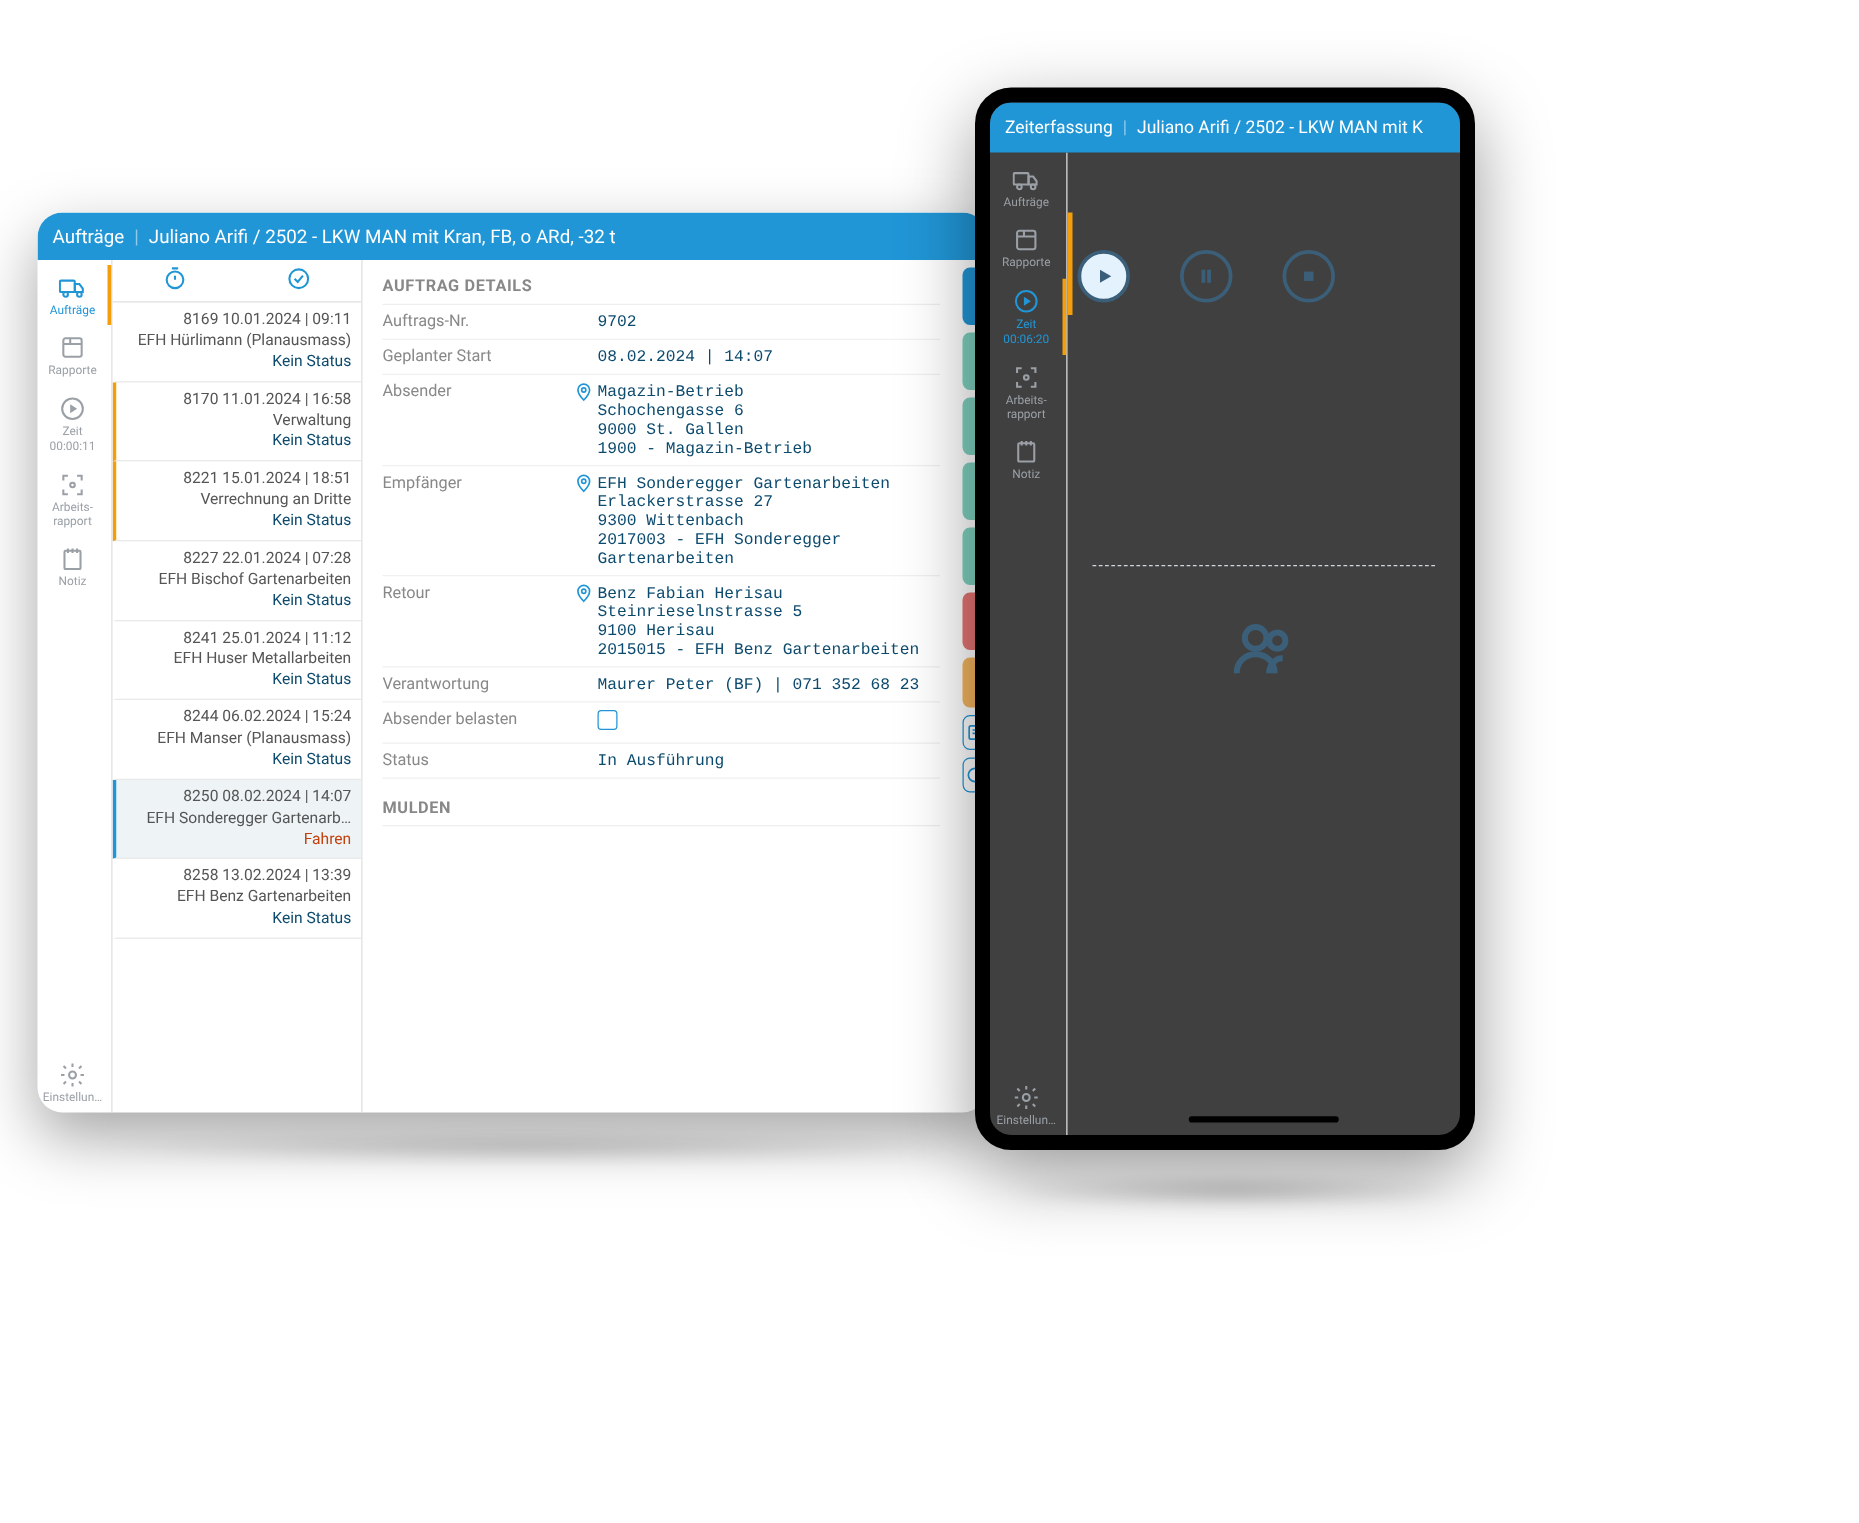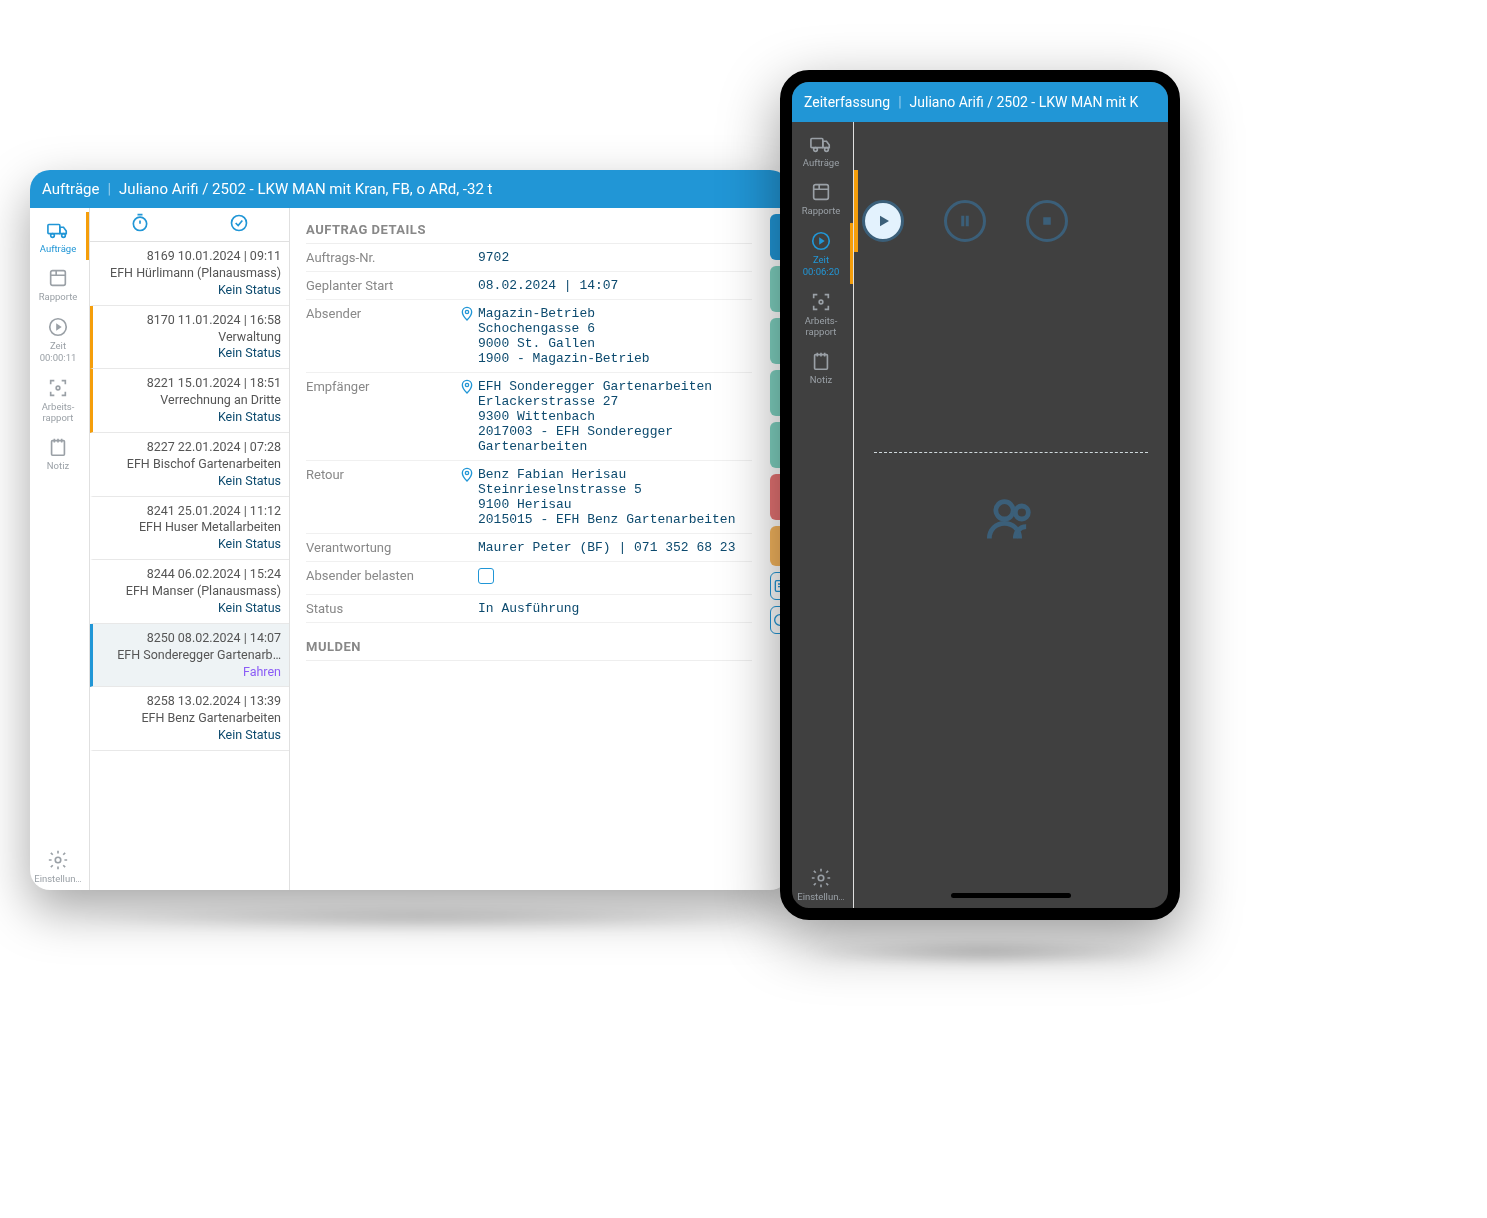--- a/index.html
+++ b/index.html
@@ -113,21 +113,21 @@
     color: #555;
     cursor: pointer;
     border-left:3px solid transparent;
     line-height:1.35;
     text-align:right;
   }
   .order.sel { background:#eef3f5; border-left-color:#2196d6; }
   .order .l1 { color:#555; }
   .order .l2 { color:#555; }
   .order .l3 { color:#0c4a6e; }
-  .order.sel .l3 { color:#8b5cf6; }
+  .order.sel .l3 { color:#c2410c; }
   .details {
     flex: 1;
     padding: 10px 16px;
     overflow-y:auto;
     font-size:13px;
     color:#555;
   }
   .details h3 {
     font-size: 13px;
     font-weight: 700;

